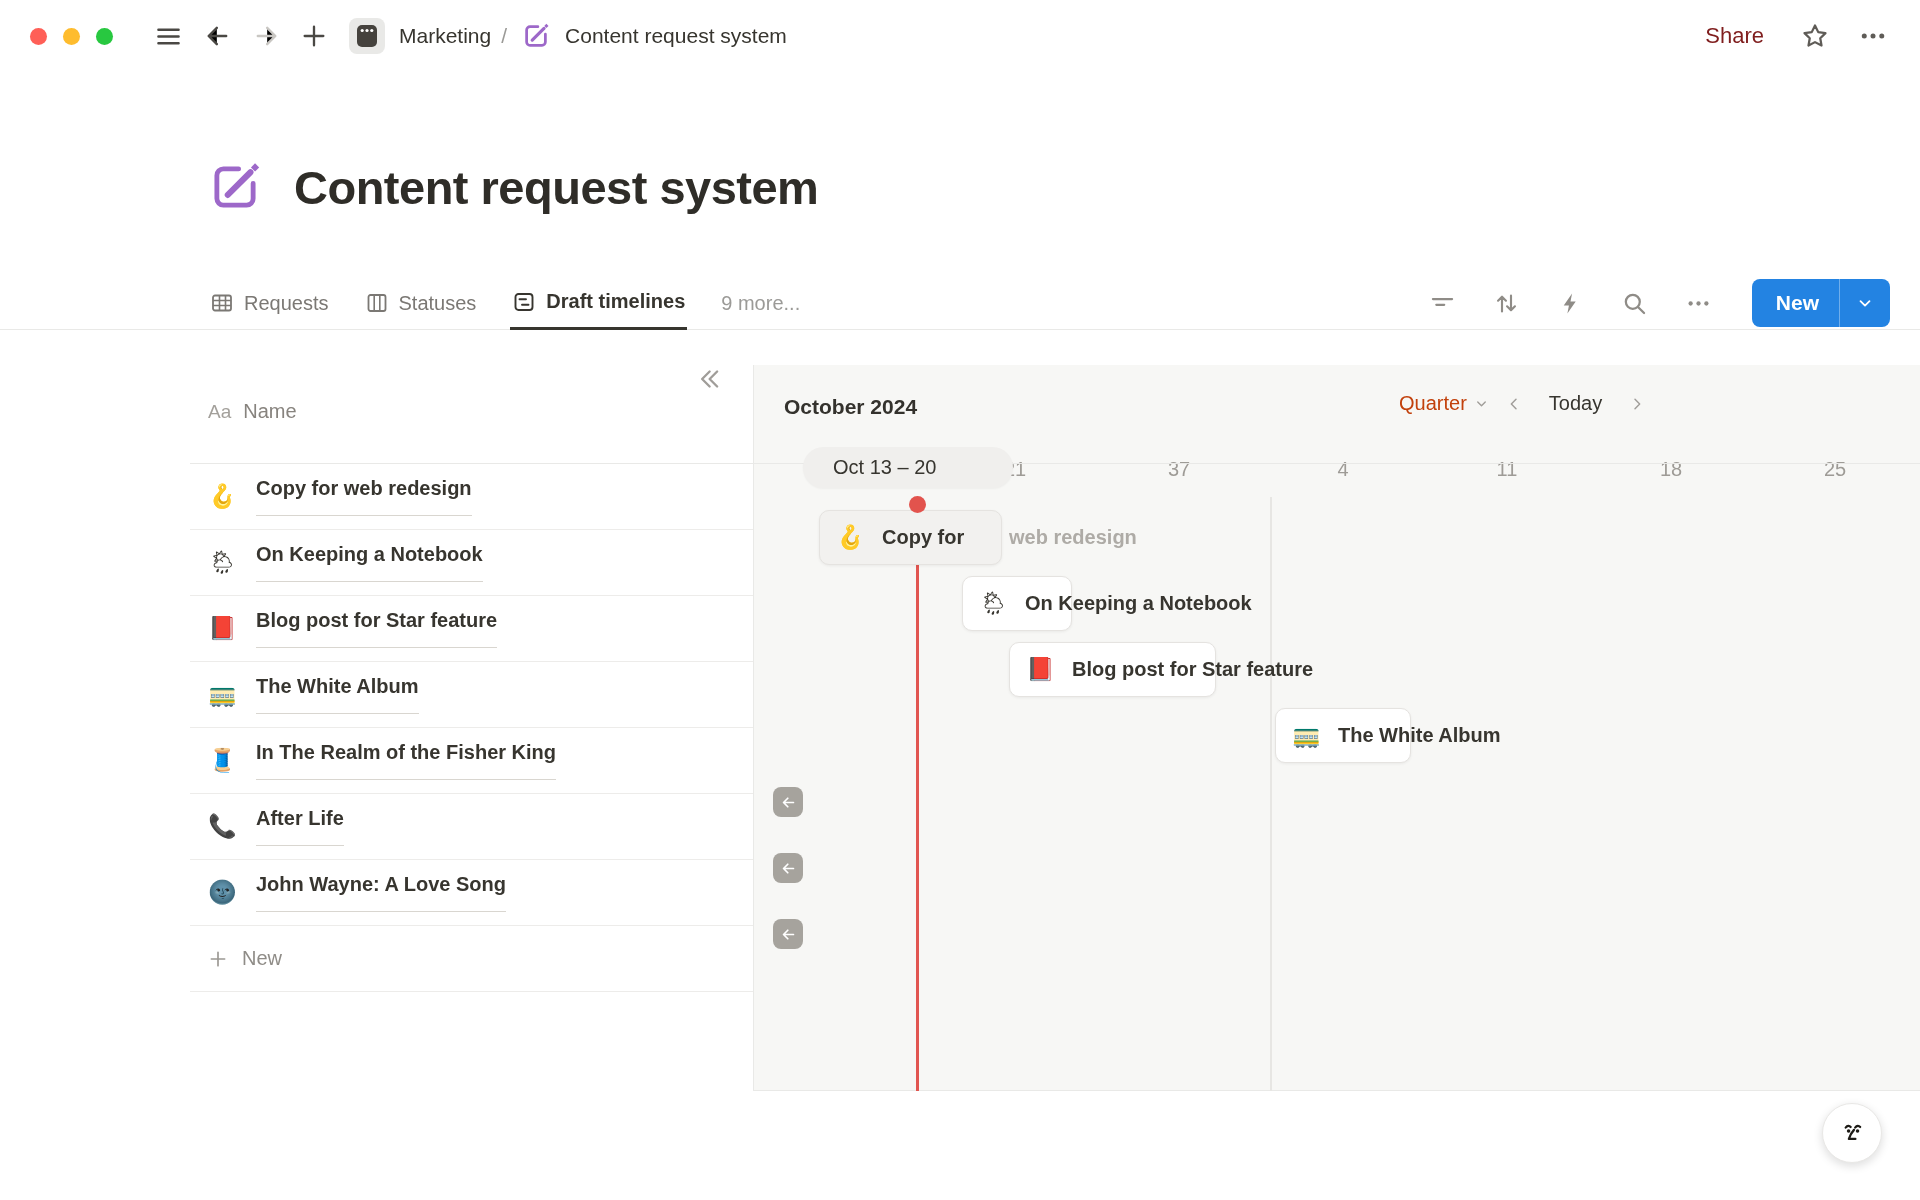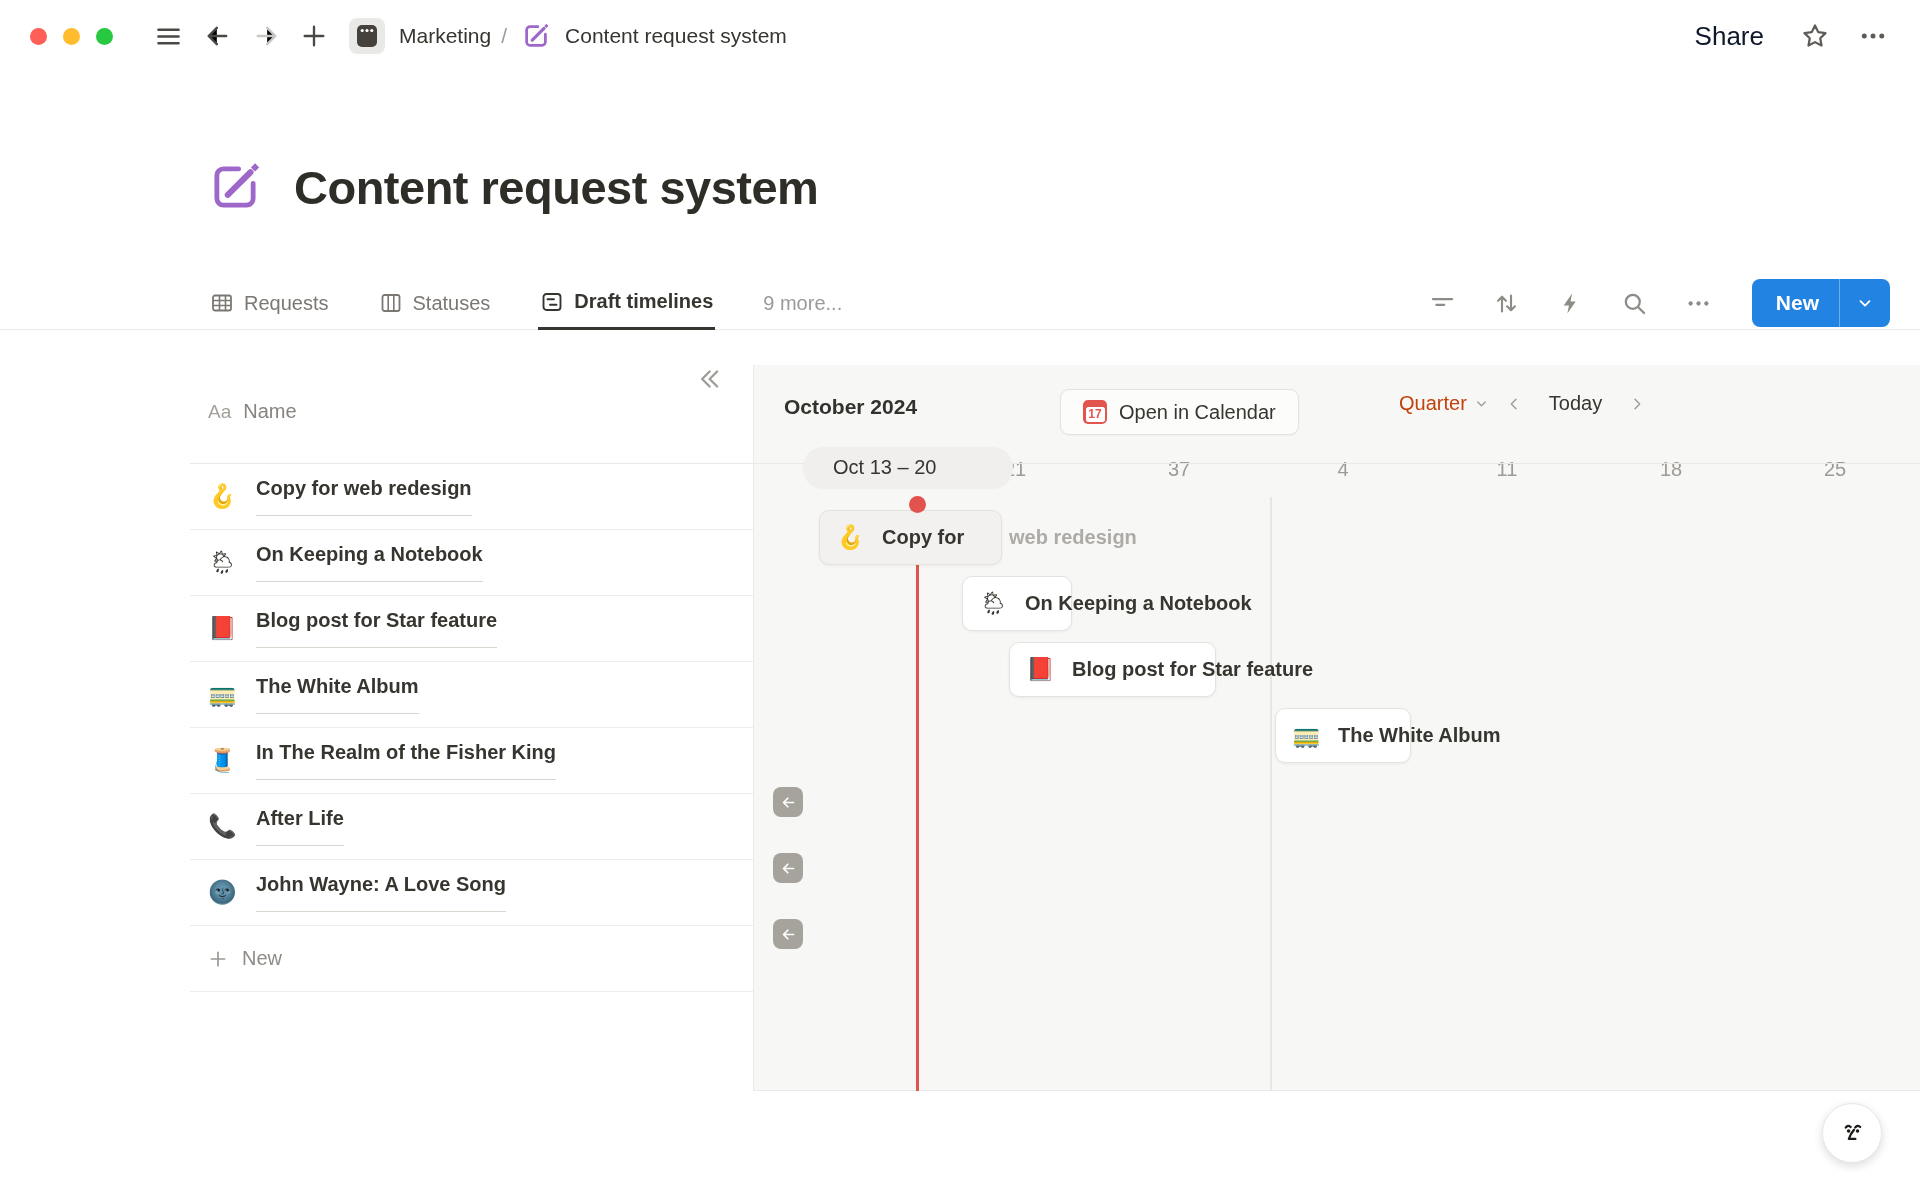--- a/index.html
+++ b/index.html
@@ -9,30 +9,30 @@
 
   
   .topbar { position:absolute; top:0; left:0; width:100%; height:72px; display:flex; align-items:center; padding:0 30px; }
   .tl { width:17px; height:17px; border-radius:50%; margin-right:16px; }
   .tl.red{background:#ff5f57;} .tl.yellow{background:#febc2e;} .tl.green{background:#28c840;}
   .tbicon { display:flex; align-items:center; justify-content:center; width:34px; height:34px; border-radius:6px; flex:0 0 auto; }
   .crumbtext { font-size:21px; color:#37352f; white-space:nowrap; }
   .crumbsep { font-size:21px; color:#9b9a97; margin:0 10px; }
   .ws-chip { width:36px; height:36px; background:#e9e9e7; border-radius:8px; display:flex; align-items:center; justify-content:center; margin:0 14px 0 18px; }
   .spacer { flex:1; }
-  .share { font-size:26px; color:#0f172a; margin-right:34px; }
+  .share { font-size:22px; color:#7f1d1d; margin-right:34px; }
 
   
   .titleblock { position:absolute; left:206px; top:158px; display:flex; align-items:center; gap:30px; }
   .pagetitle { font-size:47px; font-weight:700; color:#2f2d28; letter-spacing:-0.5px; }
 
   
   .tabsrow { position:absolute; left:0; top:276px; width:100%; height:54px; }
   .tabsrow .rule { position:absolute; left:0; bottom:0; width:100%; height:1.5px; background:#e9e9e7; }
-  .tabs { position:absolute; left:208px; top:0; height:54px; display:flex; align-items:center; gap:46px; }
+  .tabs { position:absolute; left:208px; top:0; height:54px; display:flex; align-items:center; gap:32px; }
   .tab { display:flex; align-items:center; gap:10px; height:54px; font-size:20px; color:#7b7874; font-weight:500; padding:0 2px; }
   .tab.active { color:#37352f; font-weight:600; border-bottom:3px solid #37352f; }
   .tab.more { color:#9b9a97; font-weight:500; }
   .viewtools { position:absolute; right:30px; top:0; height:54px; display:flex; align-items:center; gap:34px; }
   .vicon { display:flex; align-items:center; justify-content:center; width:30px; height:30px; }
   .newbtn { height:48px; background:#2383e2; border-radius:8px; display:flex; align-items:center; color:#fff; overflow:hidden; margin-left:4px; }
   .newbtn .lbl { font-size:21px; font-weight:600; padding:0 20px 0 24px; }
   .newbtn .sep { width:1px; height:48px; background:rgba(255,255,255,.35); }
   .newbtn .chev { padding:0 16px; display:flex; align-items:center; }
 
@@ -265,26 +265,20 @@
   <div class="newrow">
     <svg width="20" height="20" viewBox="0 0 24 24">
         <path d="M12 4v16M4 12h16" stroke="#9b9893" stroke-width="2" stroke-linecap="round"></path>
       </svg>
     <span>New</span>
   </div>
 
   <div class="timeline">
     <span class="tl-month">October 2024</span>
 
-    <div class="opencal">
-      <span class="calglyph">
-        <span class="inner">17</span>
-      </span>
-      <span>Open in Calendar</span>
-    </div>
 
     <div class="tl-nav">
       <span class="qtr">
         <span>Quarter</span>
         <svg width="15" height="15" viewBox="0 0 24 24">
             <path d="M6 9.5l6 6 6-6" fill="none" stroke="#a09d99" stroke-width="2.2" stroke-linecap="round" stroke-linejoin="round"></path>
           </svg>
       </span>
       <span class="navchev">
         <svg width="16" height="16" viewBox="0 0 24 24" style="margin:0 auto">

